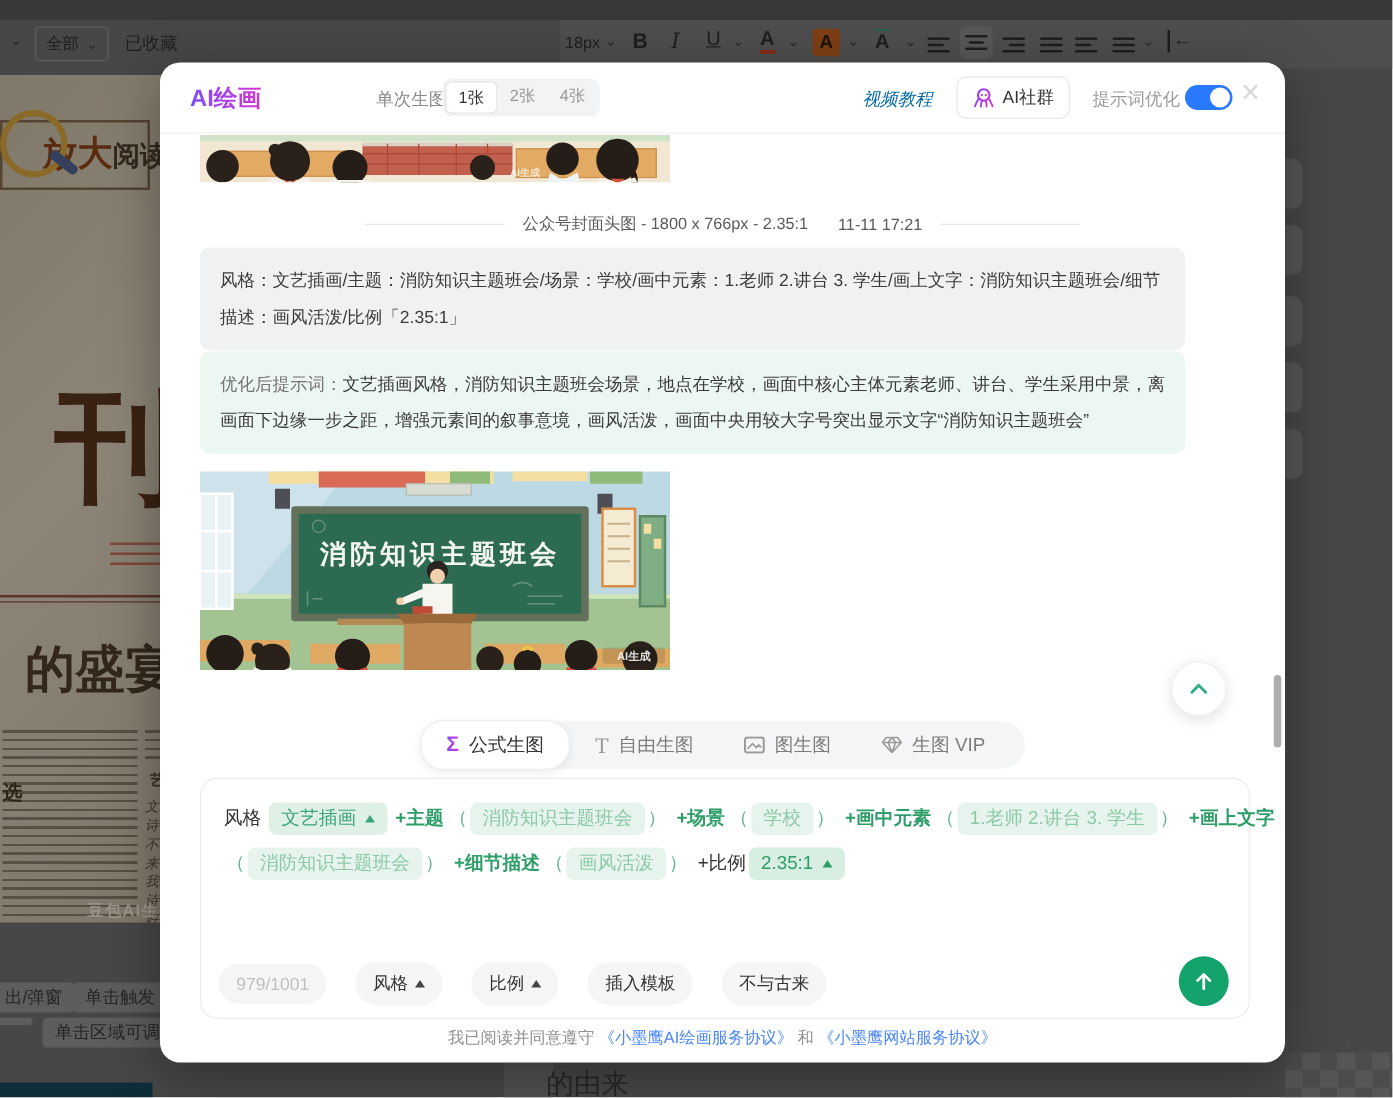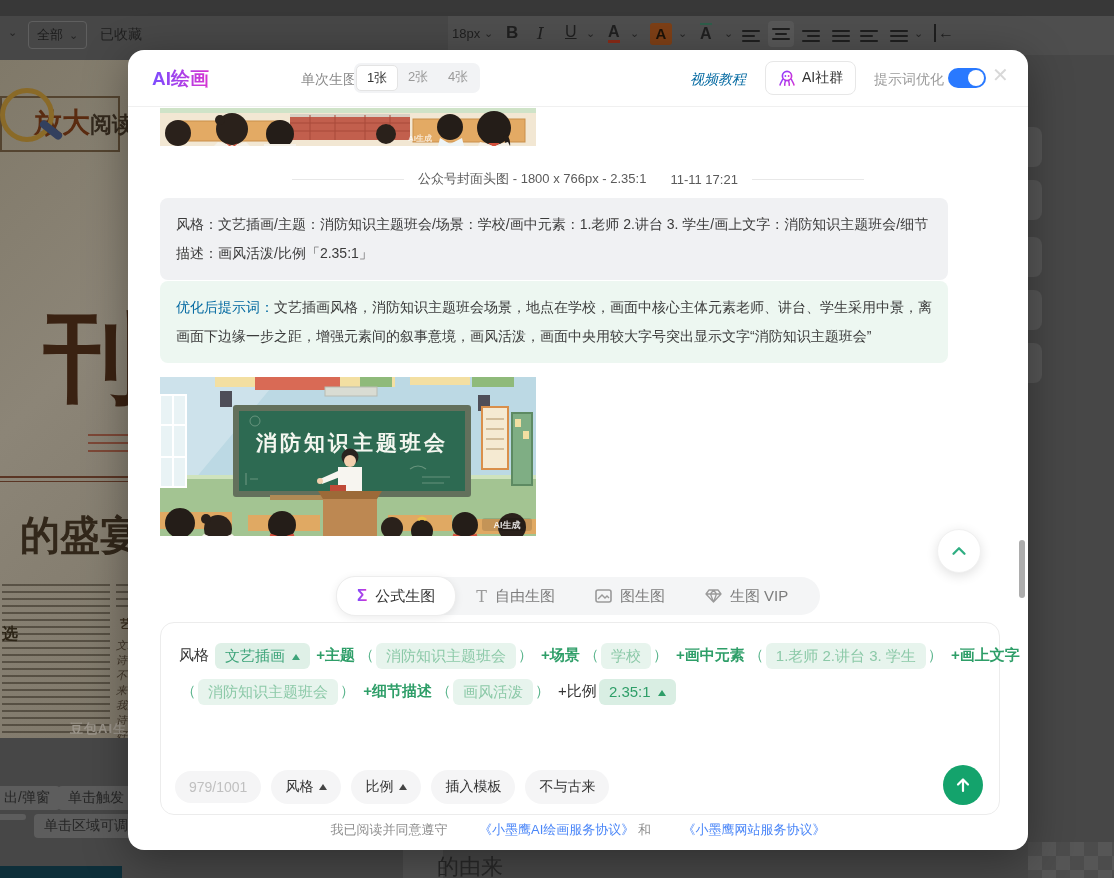--- a/index.html
+++ b/index.html
@@ -64,21 +64,21 @@
 
   .hist-img{left:32px;top:58px;width:376px;height:38px;overflow:hidden;}
   .cap-row{left:0;top:120px;width:100%;display:flex;align-items:center;justify-content:center;gap:14px;}
   .cap-line{width:112px;height:1px;background:#e8e8e8;}
   .cap-text{font-size:13px;color:#5a5a5a;}
   .cap-time{font-size:13px;color:#5a5a5a;margin-left:10px;}
 
   .blk{left:32px;width:788px;border-radius:8px;padding:12px 16px;font-size:14px;line-height:29px;color:#3b3b3b;box-sizing:border-box;}
   .blk1{top:148px;background:#f0f1f3;}
   .blk2{top:231px;background:#edf7f1;}
-  .blk2 .lbl{color:#0369a1;margin-top:20px;}
+  .blk2 .lbl{color:#737373;margin-top:20px;}
 
   .gen-img{left:32px;top:327px;width:376px;height:159px;overflow:hidden;}
 
   .scrollup{left:809px;top:479px;width:42px;height:42px;border-radius:50%;background:#fff;border:1px solid #f1f1f1;box-shadow:0 3px 12px rgba(0,0,0,.12);display:flex;align-items:center;justify-content:center;}
   .m-scrollbar{right:3px;top:490px;width:6px;height:58px;border-radius:3px;background:#adadad;}
 
   .tabs{left:208px;top:527px;width:484px;height:38px;background:#f4f5f6;border-radius:19px;display:flex;align-items:center;box-sizing:border-box;}
   .tab{display:flex;align-items:center;gap:8px;font-size:15px;color:#7c7c7c;padding:0 20px;height:38px;border-radius:19px;white-space:nowrap;}
   .tab.active{background:#fff;border:1px solid #ededed;box-shadow:0 2px 8px rgba(0,0,0,.08);color:#333;font-weight:500;}
   .tab .sig{font-size:17px;font-weight:700;}
@@ -89,28 +89,28 @@
   .f-row{line-height:36px;white-space:nowrap;}
   .pill{display:inline-block;border-radius:6px;padding:3px 10px;line-height:20px;vertical-align:middle;}
   .p-style{background:#dff0e7;color:#3ea47a;font-weight:500;}
   .p-val{background:#e7f4ed;color:#8cc9a8;}
   .p-ratio{background:#d9eee3;color:#2e9e68;font-weight:500;}
   .f-lbl{color:#2e9e68;font-weight:bold;margin:0 2px;}
   .f-lbl-dark{color:#333;font-weight:normal;}
   .f-static{color:#333;margin-right:6px;}
   .paren{color:#5bb58d;margin:0 2px;}
   .tri{display:inline-block;width:0;height:0;border-left:4px solid transparent;border-right:4px solid transparent;border-bottom:6px solid currentColor;margin-left:7px;vertical-align:1px;}
-  .f-bottom{position:absolute;left:14px;bottom:10px;display:flex;gap:10px;align-items:center;}
+  .f-bottom{position:absolute;left:14px;bottom:10px;display:flex;gap:23px;align-items:center;}
   .f-pill{background:#f5f5f6;border-radius:18px;padding:8px 14px;font-size:14px;color:#333;white-space:nowrap;}
   .f-counter{color:#c0c0c0;}
   .f-pill .tri{border-left-width:4px;border-right-width:4px;border-bottom-width:6px;margin-left:6px;color:#444;}
   .send{position:absolute;right:16px;bottom:9px;width:40px;height:40px;border-radius:50%;background:#14a36c;display:flex;align-items:center;justify-content:center;}
 
   .m-footer{left:0;top:771px;width:100%;text-align:center;font-size:13px;color:#909090;}
-  .m-footer a{color:#4a86f8;text-decoration:none;margin-left:28px;}
+  .m-footer a{color:#4a86f8;text-decoration:none;}
 </style>
 </head>
 <body>
 
 <div class="stage">
 
   <div class="abs bg-topstrip"></div>
   <div class="abs bg-docpanel"></div>
 
   <span class="abs tb-chev" style="left:8px;top:26px;">⌄</span>

